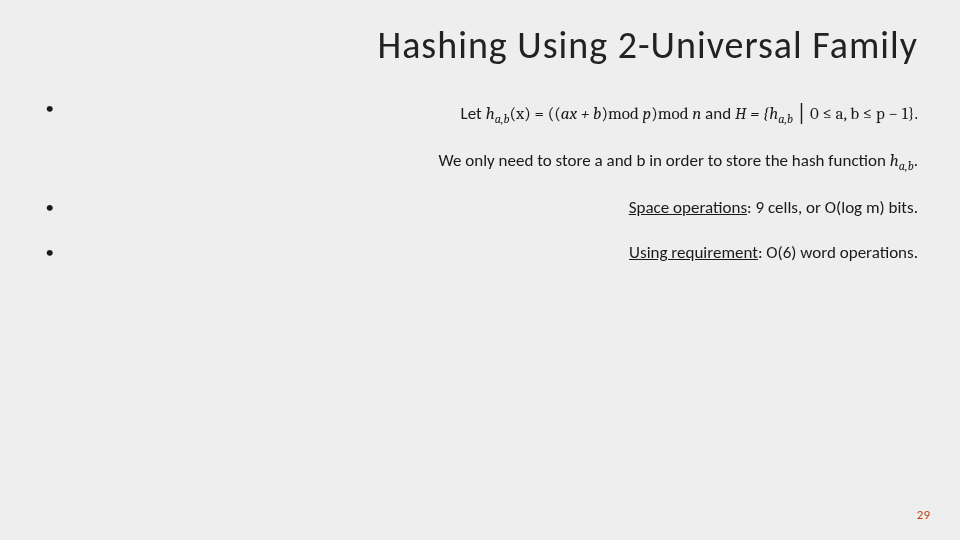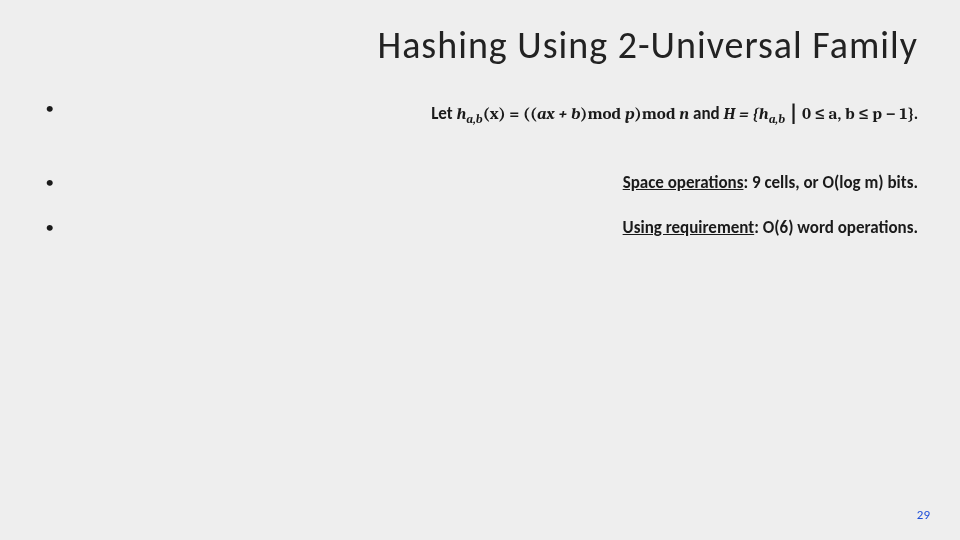--- a/index.html
+++ b/index.html
@@ -2,46 +2,49 @@
 <html><head>
 <meta charset="utf-8">
 <style>
   * { margin: 0; padding: 0; box-sizing: border-box; text-align: right; }
   html, body { width: 960px; height: 540px; background: #eeeeee; font-family: Calibri, "Segoe UI", Arial, sans-serif; color: #1a1a1a; overflow: hidden; }
   .slide { position: relative; width: 960px; height: 540px; padding: 22px 42px 0 42px; }
   .title { font-size: 38px; font-weight: 400; letter-spacing: 1px; color: #222; margin-bottom: 30px; }
   .body { font-size: 17px; line-height: 1.35; }
   .row { margin-bottom: 22px; display: flex; align-items: flex-start; }
   .bullet { width: 12px; flex: 0 0 12px; font-size: 17px; line-height: 1.35; }
-  .content { flex: 1; font-weight: bold; }
+  .content { flex: 1; }
   .math { font-family: "Cambria Math", Cambria, "Times New Roman", serif; font-style: italic; }
   .math .op { font-style: normal; }
   .sub { font-size: 0.72em; vertical-align: sub; font-style: italic; font-family: "Cambria Math", Cambria, serif; }
   .u { text-decoration: underline; }
-  .pgnum { position: absolute; right: 30px; bottom: 18px; font-size: 13px; color: #1d4ed8; }
+  .pgnum { position: absolute; right: 30px; bottom: 18px; font-size: 13px; color: #c2410c; }
 </style>
 </head>
 <body>
 
 <div class="slide">
 
   <div class="title">Hashing Using 2-Universal Family</div>
 
   <div class="body">
 
     <div class="row">
       <div class="bullet">•</div>
       <div class="content">
 
         <div>
           <span>Let </span><span class="math"><span>h</span><span class="sub">a,b</span><span class="op">(x) = </span><span class="op">(</span><span class="op">(</span><span>ax + b</span><span class="op">)</span><span class="op">mod </span><span>p</span><span class="op">)</span><span class="op">mod </span><span>n</span></span><span> and </span><span class="math"><span>H = {</span><span>h</span><span class="sub">a,b</span><span class="op" style="font-size:1.3em; position:relative; top:2px;"> | </span><span class="op">0 ≤ a, b ≤ p − 1</span><span class="op">}.</span></span>
         </div>
 
         <div style="height:22px;"></div>
 
+        <div>
+          <span>We only need to store a and b in order to store the hash function </span><span class="math"><span>h</span><span class="sub">a,b</span></span><span>.</span>
+        </div>
 
       </div>
     </div>
 
     <div class="row">
       <div class="bullet">•</div>
       <div class="content">
         <span class="u">Space operations</span><span>: 9 cells, or O(log m) bits.</span>
       </div>
     </div>

